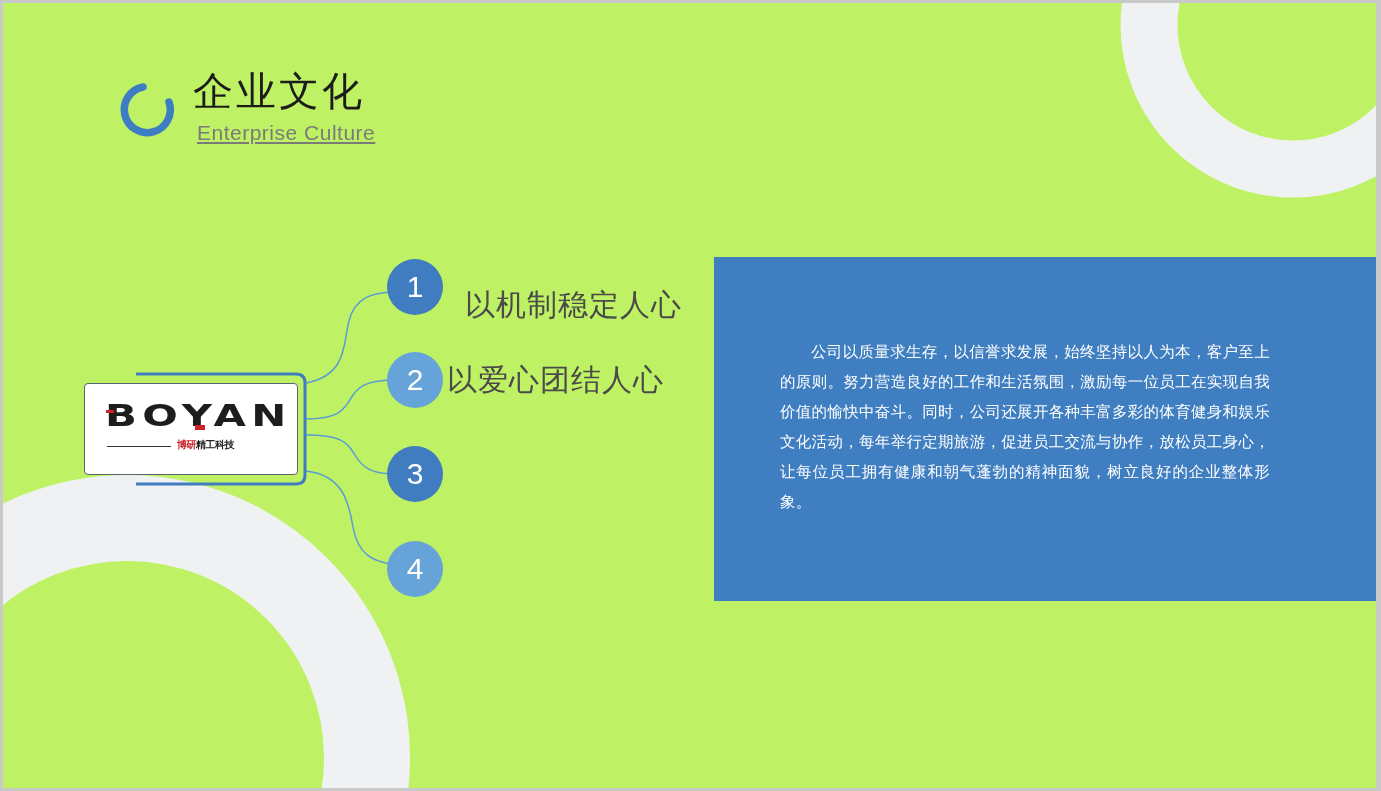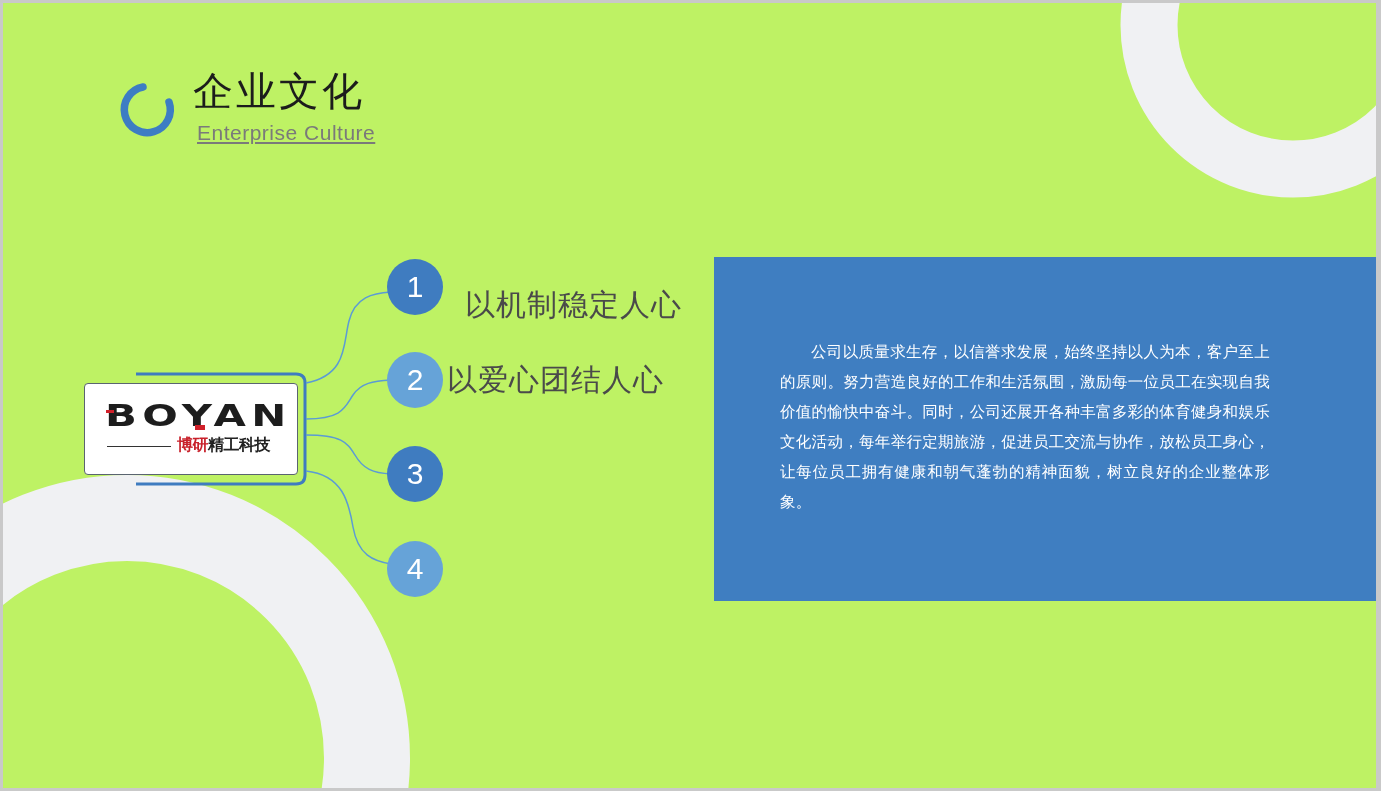--- a/index.html
+++ b/index.html
@@ -35,21 +35,21 @@
       position: absolute; left: 20px; top: 13px;
       font-family: "DejaVu Sans", sans-serif; font-weight: bold;
       font-size: 31px; color: #1d1d1d; letter-spacing: 4px;
       transform: scaleX(1.35); transform-origin: left top; line-height: 36px;
     }
     .logo-redbar { position: absolute; left: 21px; top: 26px; width: 8px; height: 3px; background:#d0202a; }
     .logo-redbar2 { position: absolute; left: 110px; top: 41px; width: 10px; height: 5px; background:#d0202a; }
     .logo-line { position: absolute; left: 22px; top: 62px; width: 64px; height: 1px; background:#333; }
     .logo-cn {
       position: absolute; left: 92px; top: 50px;
-      font-size: 16px; font-weight: bold; letter-spacing: -0.5px; line-height: 22px;
+      font-size: 10px; font-weight: bold; letter-spacing: -0.5px; line-height: 22px;
     }
     .logo-cn .red { color: #c8202a; }
     .logo-cn .dark { color: #222; }
     .node {
       position: absolute; width: 56px; height: 56px; border-radius: 50%;
       color: #fff; font-family: "Liberation Sans", sans-serif;
       font-size: 30px; text-align: center; line-height: 56px;
     }
     .node.dark { background: #3f7cc0; }
     .node.light { background: #66a3d8; }

